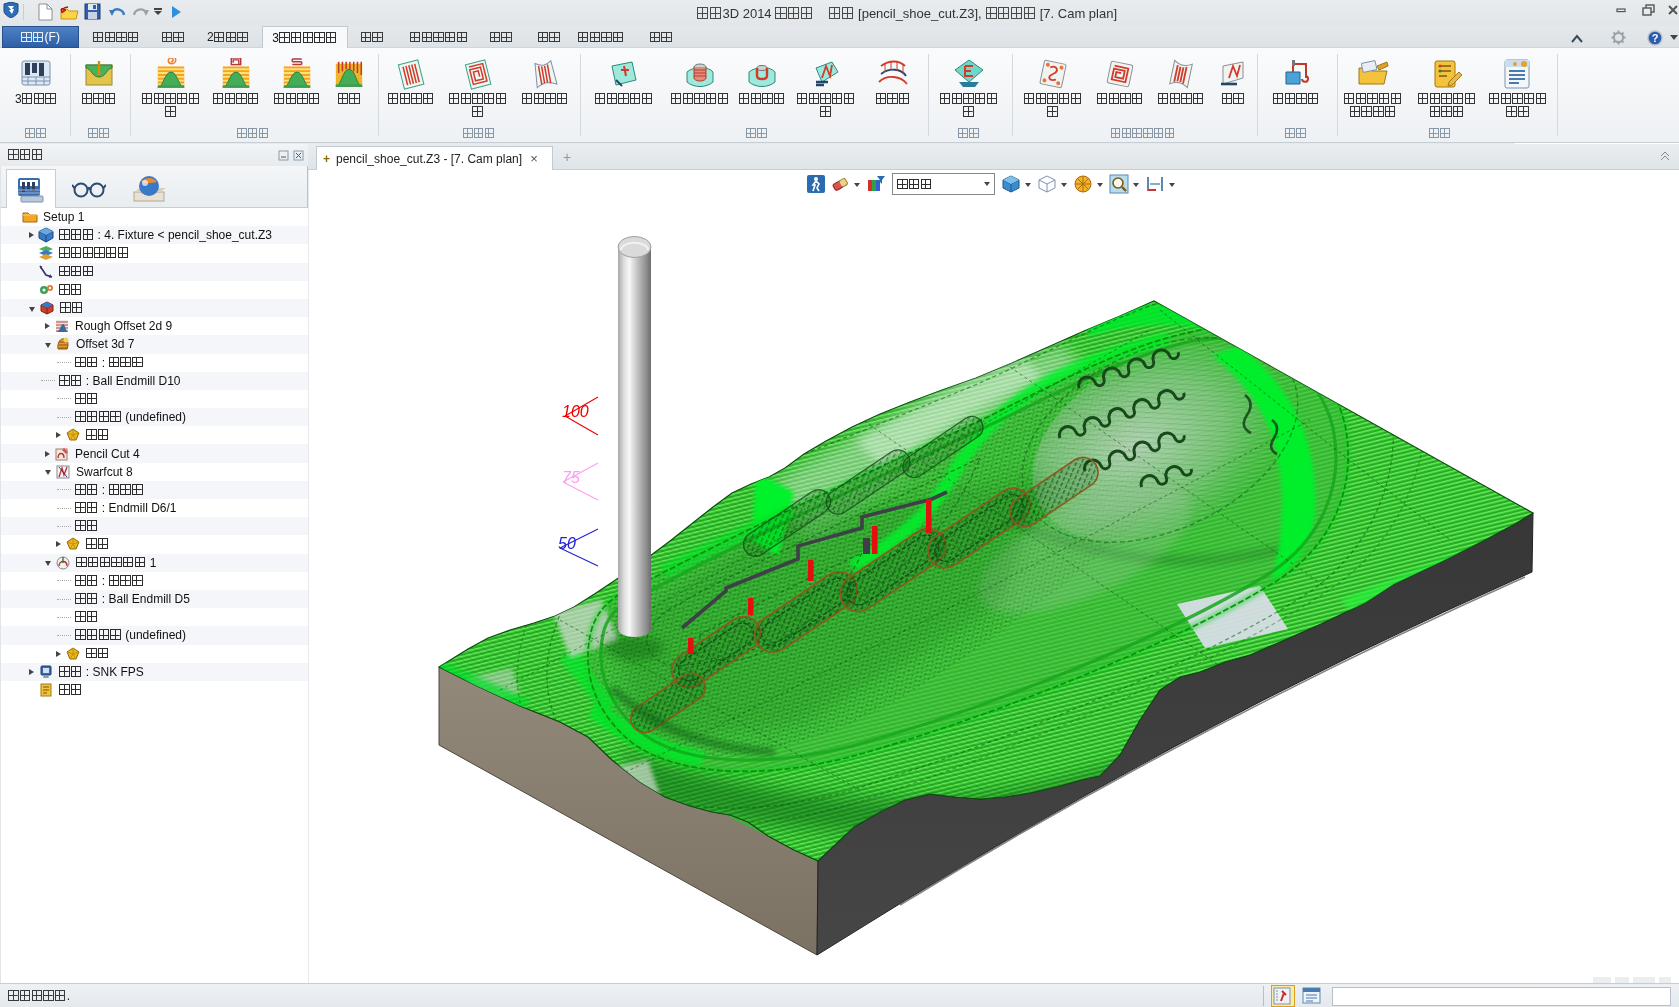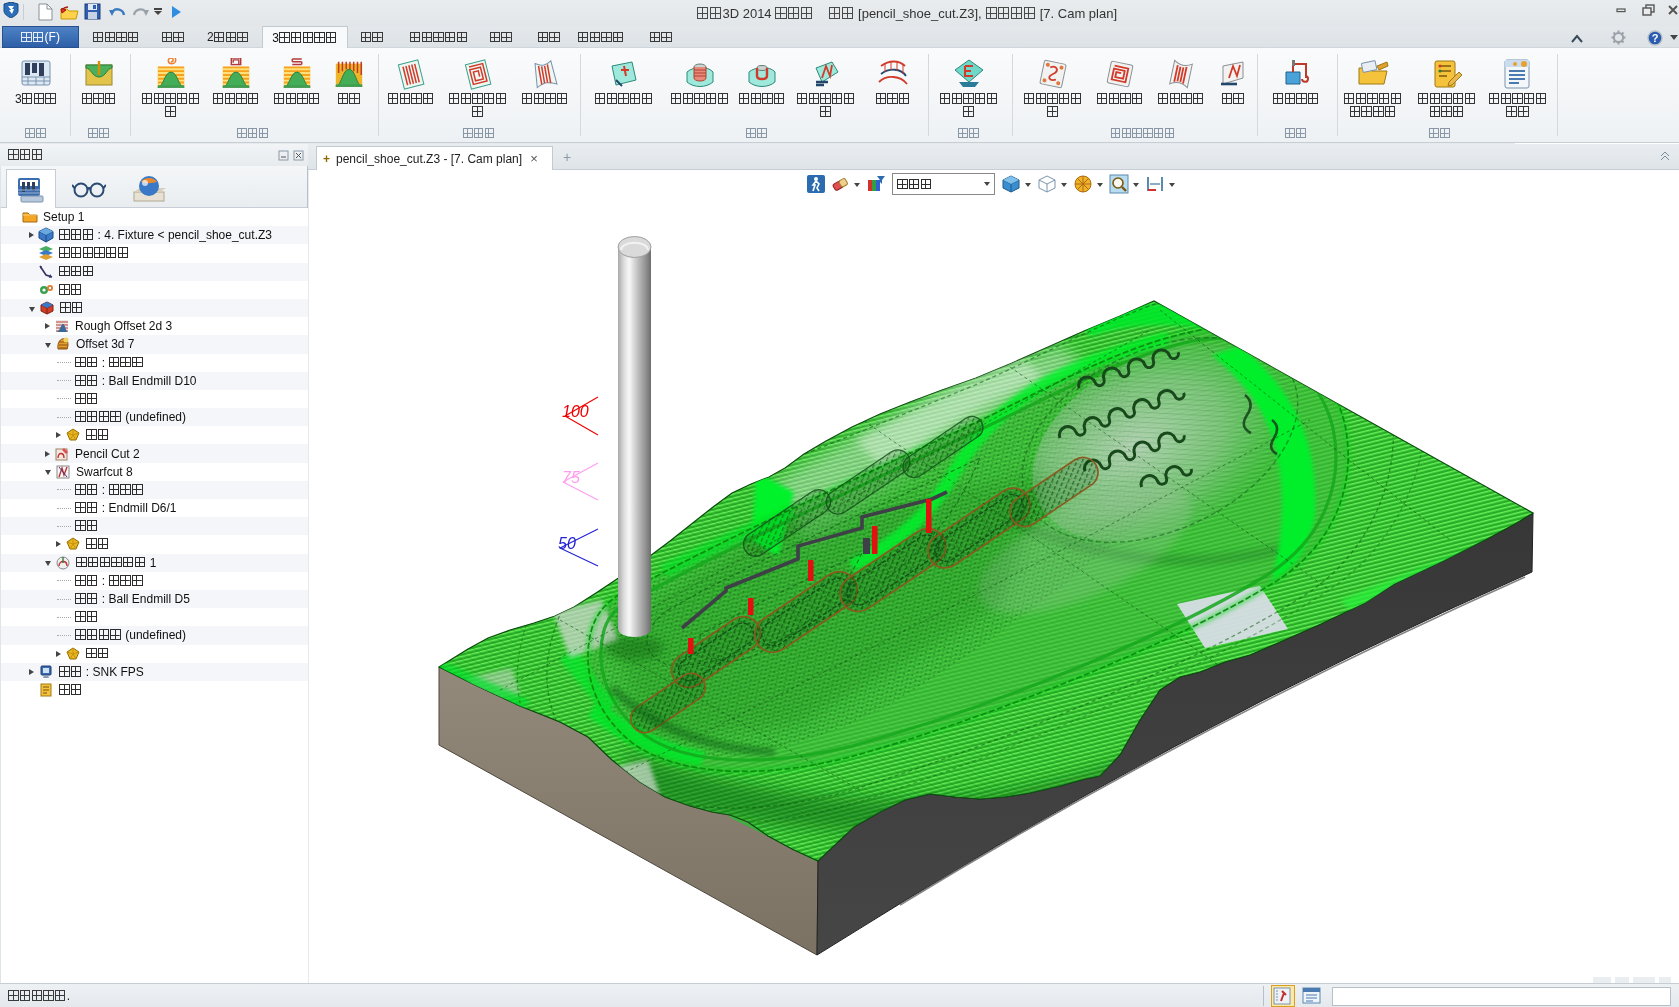--- a/index.html
+++ b/index.html
@@ -554,38 +554,38 @@
         </div>
         <div class="trow" style="padding-left:40px">
           <span class="tarrow arr-c"></span>
           <span class="ticon">
             <svg viewBox="0 0 16 16">
               <rect x="2" y="2" width="12" height="12" fill="#e8e8e8"></rect>
               <path d="M2 4 H14 M2 7 H14 M2 10 H14 M2 13 H14" stroke="#c04030"></path>
               <path d="M2 14 C6 14 7 6 9 6 C11 6 12 14 14 14Z" fill="#3a6a9a"></path>
             </svg>
           </span>
-          <span>Rough Offset 2d 3</span>
+          <span>Rough Offset 2d 9</span>
         </div>
         <div class="trow alt" style="padding-left:40px">
           <span class="tarrow arr-o"></span>
           <span class="ticon">
             <svg viewBox="0 0 16 16">
               <path d="M3 13 C2 6 6 2 9 3 C13 4 14 8 12 13Z" fill="#e0a030" stroke="#905010"></path>
               <path d="M4 6 h8 M4 9 h9 M4 12 h9" stroke="#905010"></path>
               <circle cx="11" cy="4" r="2.5" fill="#f0d060"></circle>
             </svg>
           </span>
           <span>Offset 3d 7</span>
         </div>
         <div class="trow" style="padding-left:56px">
           <span class="dots"></span>
           <span><i class="cg"></i><i class="cg"></i> : <i class="cg"></i><i class="cg"></i><i class="cg"></i></span>
         </div>
-        <div class="trow alt" style="padding-left:56px">
+        <div class="trow alt" style="padding-left:40px">
           <span class="dots"></span>
           <span><i class="cg"></i><i class="cg"></i> : Ball Endmill D10</span>
         </div>
         <div class="trow" style="padding-left:56px">
           <span class="dots"></span>
           <span><i class="cg"></i><i class="cg"></i></span>
         </div>
         <div class="trow alt" style="padding-left:56px">
           <span class="dots"></span>
           <span><i class="cg"></i><i class="cg"></i><i class="cg"></i><i class="cg"></i> (undefined)</span>
@@ -602,21 +602,21 @@
         </div>
         <div class="trow alt" style="padding-left:40px">
           <span class="tarrow arr-c"></span>
           <span class="ticon">
             <svg viewBox="0 0 16 16">
               <rect x="2" y="3" width="11" height="11" fill="#f0e8e0" stroke="#a08060"></rect>
               <path d="M4 12 C4 6 10 6 10 12" fill="none" stroke="#c03030" stroke-width="1.4"></path>
               <path d="M10 2 L14 6 L12 8 L8 4Z" fill="#e05050"></path>
             </svg>
           </span>
-          <span>Pencil Cut 2</span>
+          <span>Pencil Cut 4</span>
         </div>
         <div class="trow" style="padding-left:40px">
           <span class="tarrow arr-o"></span>
           <span class="ticon">
             <svg viewBox="0 0 16 16">
               <rect x="2" y="2" width="12" height="12" fill="#f8f8f8" stroke="#888"></rect>
               <path d="M4 13 L7 4 L9 11 L12 3" fill="none" stroke="#c03030" stroke-width="1.4"></path>
               <path d="M4 3 L12 13" stroke="#3a3a8a"></path>
             </svg>
           </span>

